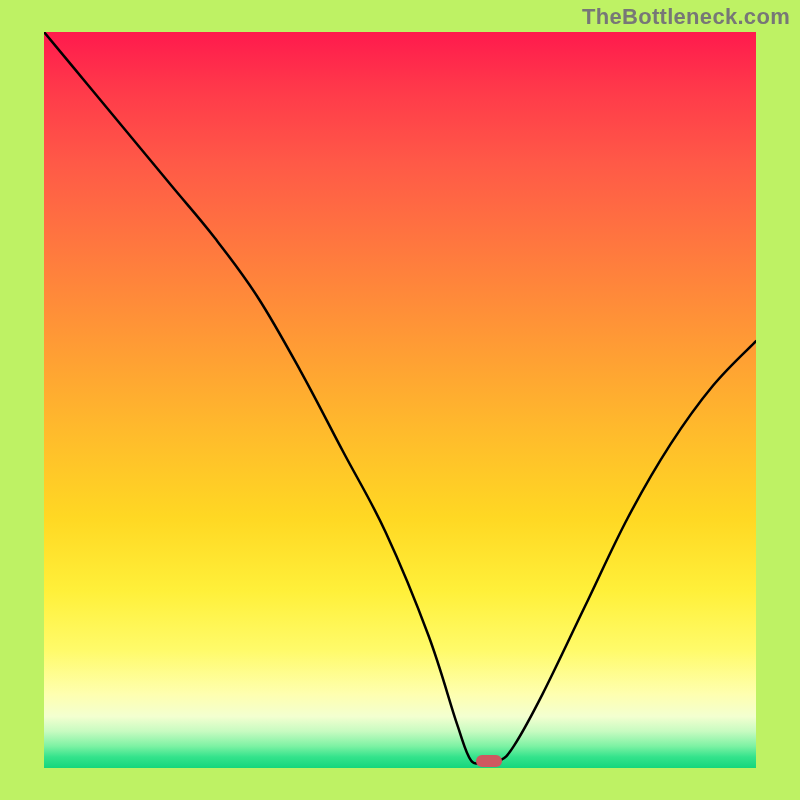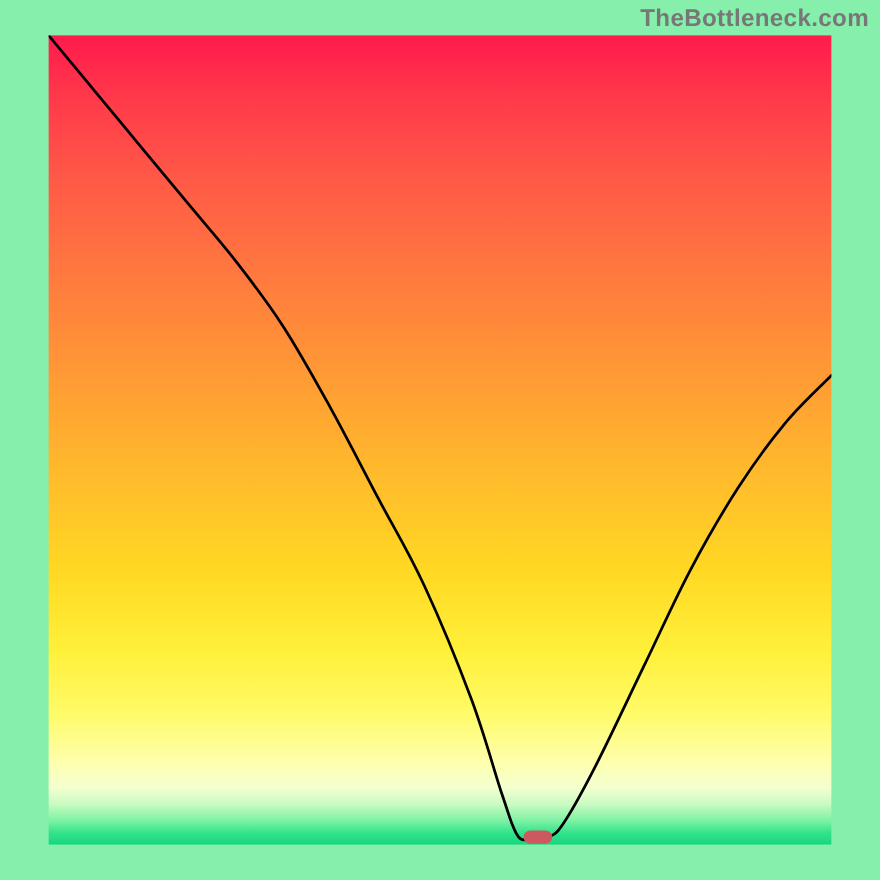--- a/index.html
+++ b/index.html
@@ -8,21 +8,21 @@
     width: 800px;
     height: 800px;
     background: #000;
     overflow: hidden;
     font-family: Arial, Helvetica, sans-serif;
   }
   .frame {
     position: relative;
     width: 800px;
     height: 800px;
-    background: #86efac;
+    background: #bef264;
   }
   .watermark {
     position: absolute;
     top: 4px;
     right: 10px;
     color: #777;
     font-size: 22px;
     font-weight: bold;
     z-index: 10;
     letter-spacing: 0.3px;

